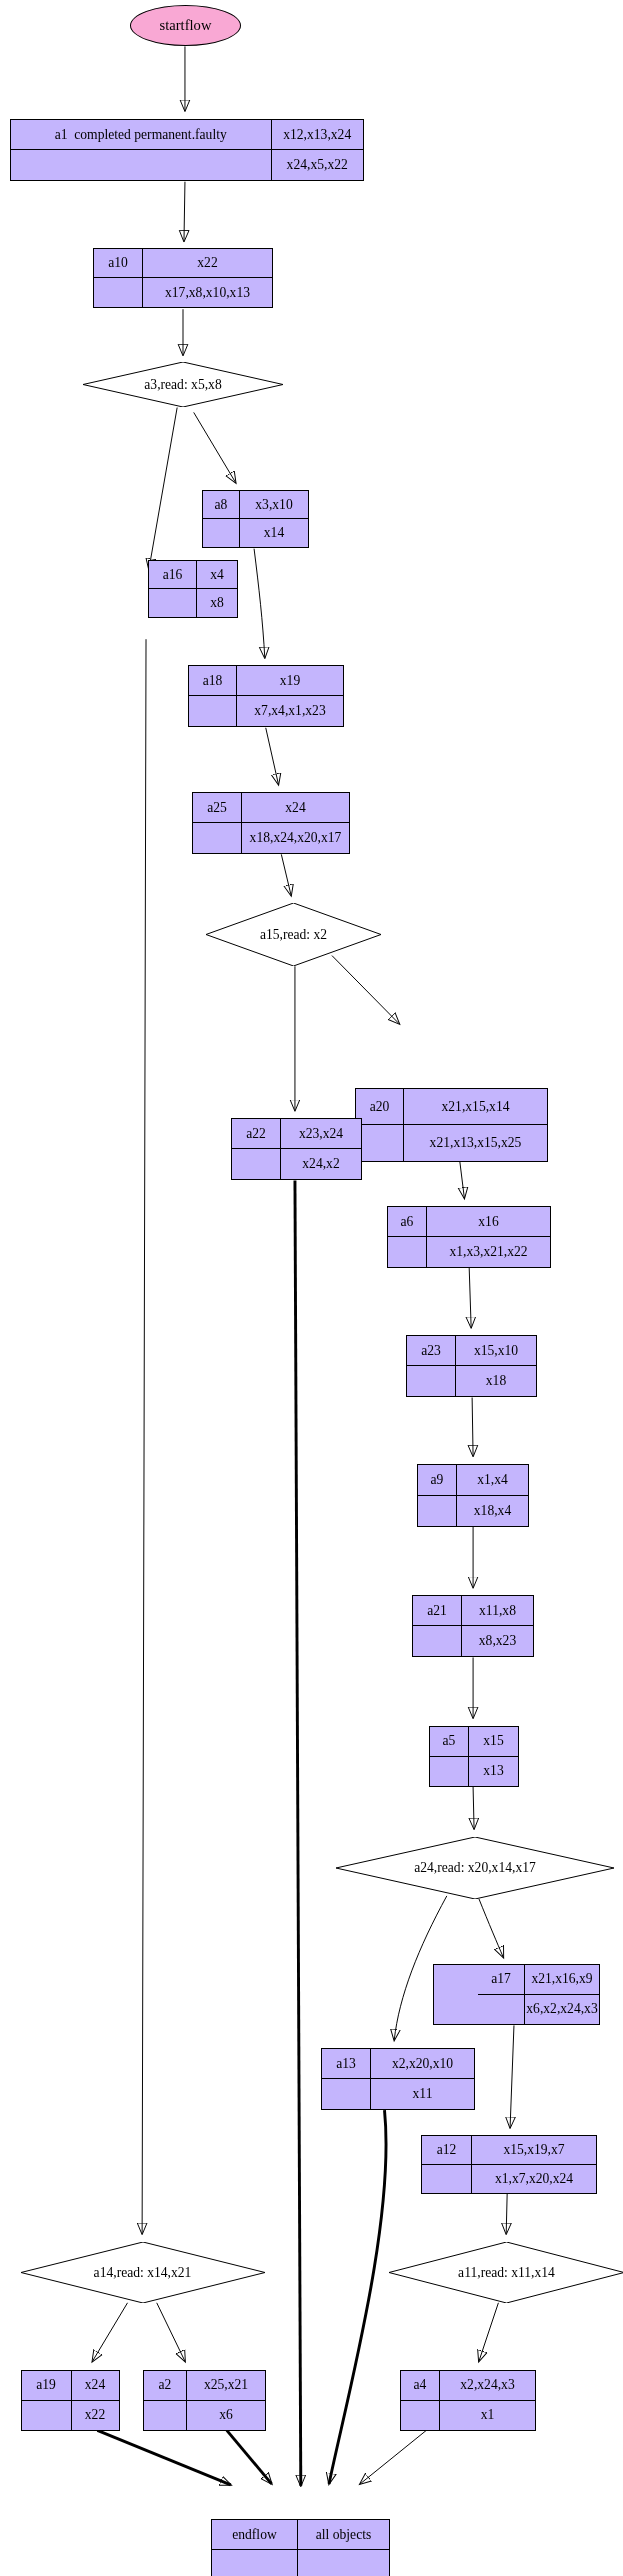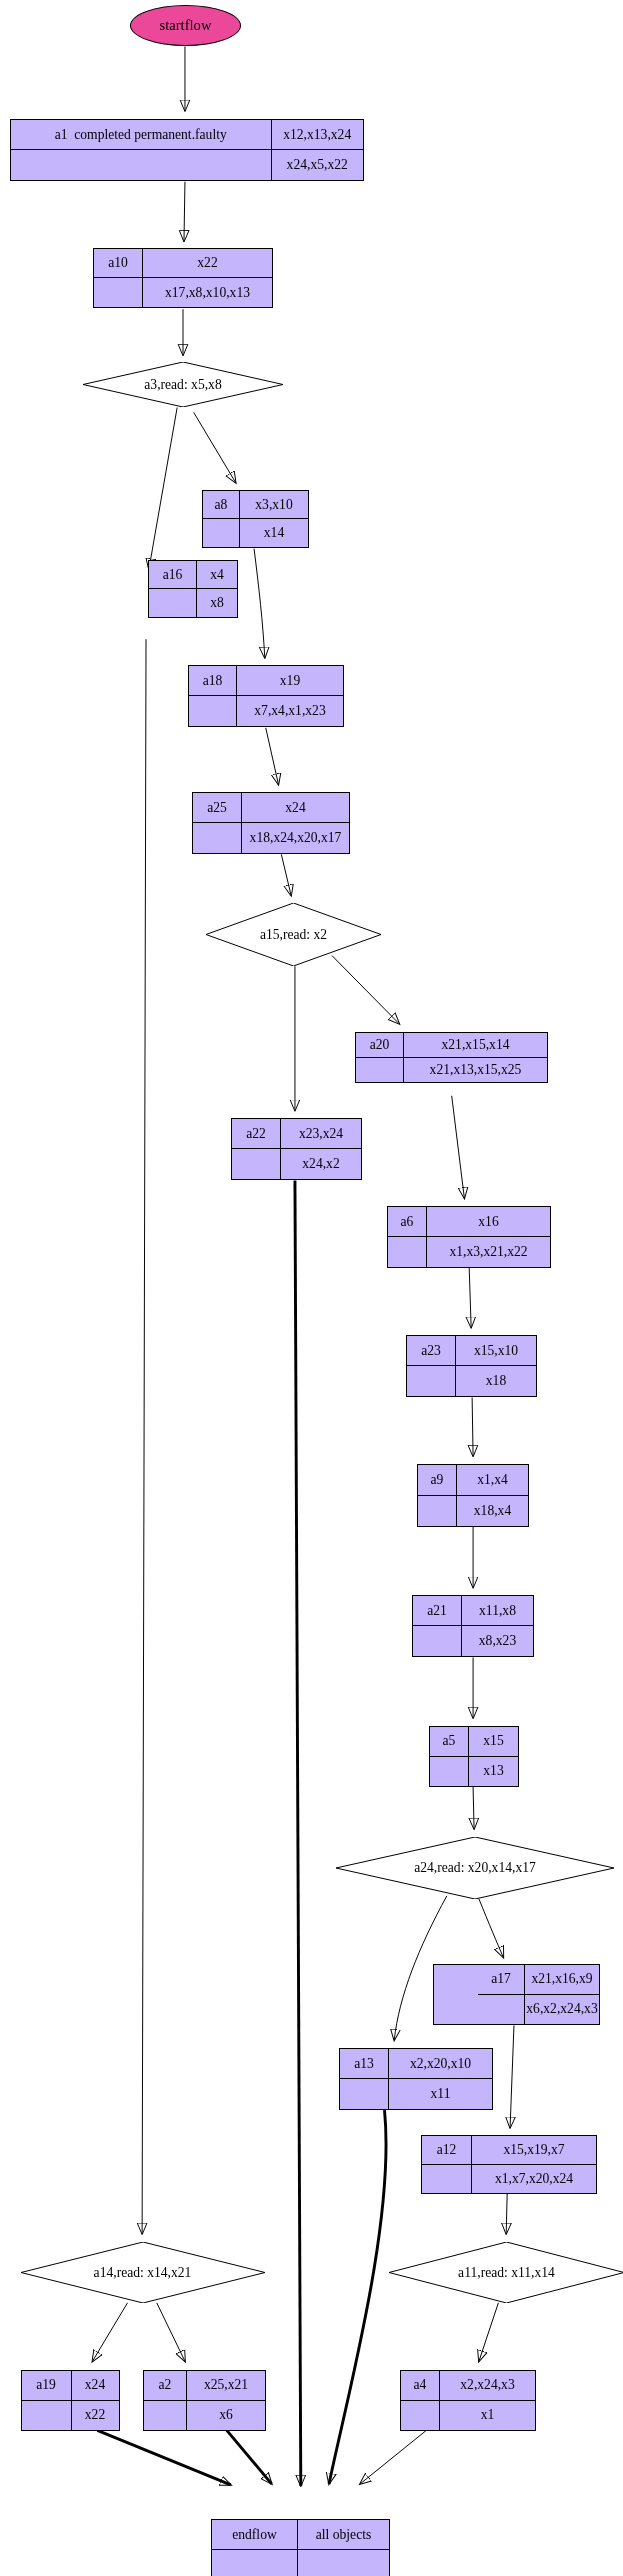--- a/index.html
+++ b/index.html
@@ -10,21 +10,21 @@
   svg.edges path.bold{stroke-width:3;}
   .rec{position:absolute;display:grid;grid-template-rows:1fr 1fr;border:1px solid #000;background:#c4b5fd;box-sizing:border-box;}
   .cell{display:flex;align-items:center;justify-content:center;font-size:13.6px;line-height:1;white-space:pre;overflow:hidden;}
   .cell.tl{border-right:1px solid #000;border-bottom:1px solid #000;}
   .cell.tr{border-bottom:1px solid #000;}
   .cell.bl{border-right:1px solid #000;}
   .diamond{position:absolute;}
   .diamond svg{position:absolute;left:0;top:0;width:100%;height:100%;display:block;}
   .diamond polygon{fill:#fff;stroke:#000;vector-effect:non-scaling-stroke;}
   .dlabel{position:absolute;left:0;top:0;right:0;bottom:0;display:flex;align-items:center;justify-content:center;font-size:13.6px;}
-  .ellipse{position:absolute;border:1px solid #000;border-radius:50%;display:flex;align-items:center;justify-content:center;font-size:14.6px;background:#ec4899;box-sizing:border-box;}
+  .ellipse{position:absolute;border:1px solid #000;border-radius:50%;display:flex;align-items:center;justify-content:center;font-size:14.6px;background:#f9a8d4;box-sizing:border-box;}
 </style>
 </head>
 <body>
 
 <div id="canvas">
 
   <svg class="edges" width="623" height="2576" viewBox="0 0 640 2645">
     <defs>
       <marker id="arr" markerUnits="userSpaceOnUse" markerWidth="14" markerHeight="12" refX="11" refY="6" orient="auto">
         <path d="M0,1 L12,6 L0,11 z" fill="#000" stroke="none"></path>
@@ -114,21 +114,21 @@
     <div class="cell">x18,x24,x20,x17</div>
   </div>
 
   <div class="diamond" style="left:206px;top:903px;width:175px;height:63px;">
     <svg viewBox="0 0 100 100" preserveAspectRatio="none">
         <polygon points="50,0 100,50 50,100 0,50"></polygon>
       </svg>
     <span class="dlabel">a15,read: x2</span>
   </div>
 
-  <div class="rec" style="left:355px;top:1032px;width:193px;height:51px;grid-template-columns:48px 1fr;">
+  <div class="rec" style="left:355px;top:1088px;width:193px;height:74px;grid-template-columns:48px 1fr;">
     <div class="cell tl">a20</div>
     <div class="cell tr">x21,x15,x14</div>
     <div class="cell bl"></div>
     <div class="cell">x21,x13,x15,x25</div>
   </div>
 
   <div class="rec" style="left:231px;top:1118px;width:131px;height:62px;grid-template-columns:49px 1fr;">
     <div class="cell tl">a22</div>
     <div class="cell tr">x23,x24</div>
     <div class="cell bl"></div>
@@ -177,21 +177,21 @@
     <span class="dlabel">a24,read: x20,x14,x17</span>
   </div>
 
   <div class="rec" style="left:433px;top:1964px;width:167px;height:61px;grid-template-columns:47px 1fr;padding-left:44px;">
     <div class="cell tl">a17</div>
     <div class="cell tr">x21,x16,x9</div>
     <div class="cell bl"></div>
     <div class="cell">x6,x2,x24,x3</div>
   </div>
 
-  <div class="rec" style="left:339px;top:2048px;width:154px;height:62px;grid-template-columns:49px 1fr;">
+  <div class="rec" style="left:321px;top:2048px;width:154px;height:62px;grid-template-columns:49px 1fr;">
     <div class="cell tl">a13</div>
     <div class="cell tr">x2,x20,x10</div>
     <div class="cell bl"></div>
     <div class="cell">x11</div>
   </div>
 
   <div class="rec" style="left:421px;top:2135px;width:176px;height:59px;grid-template-columns:50px 1fr;">
     <div class="cell tl">a12</div>
     <div class="cell tr">x15,x19,x7</div>
     <div class="cell bl"></div>

